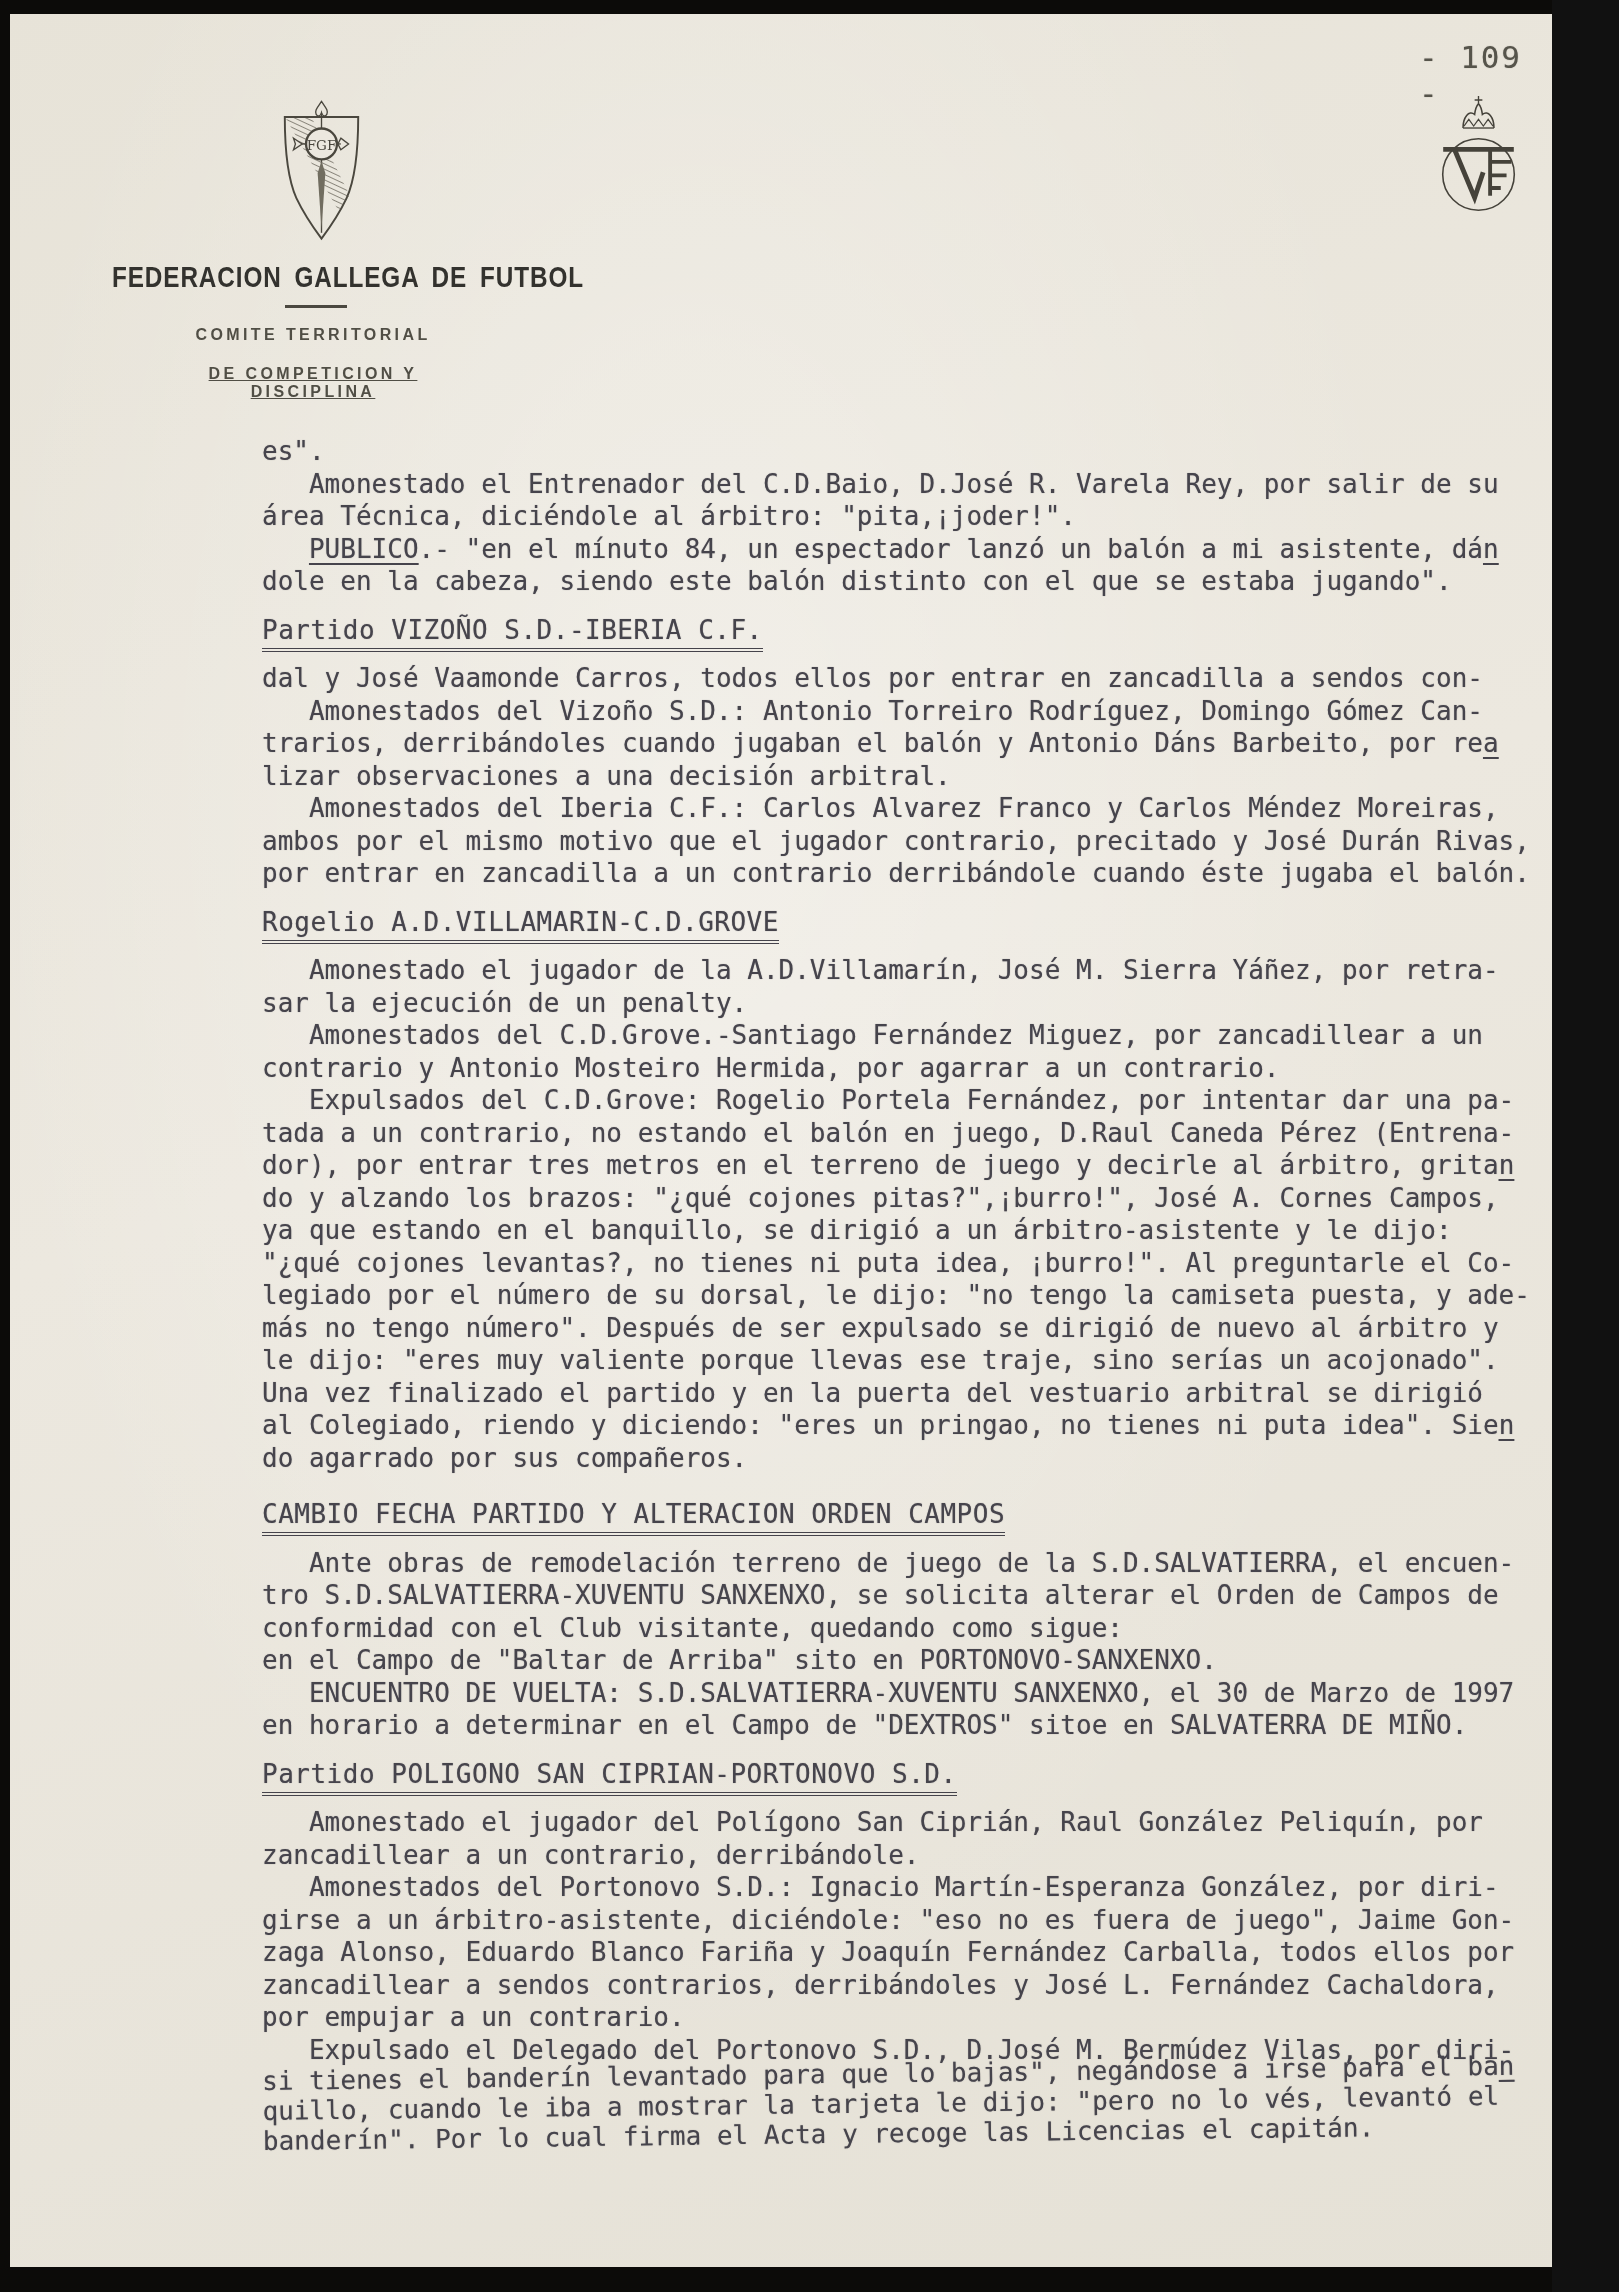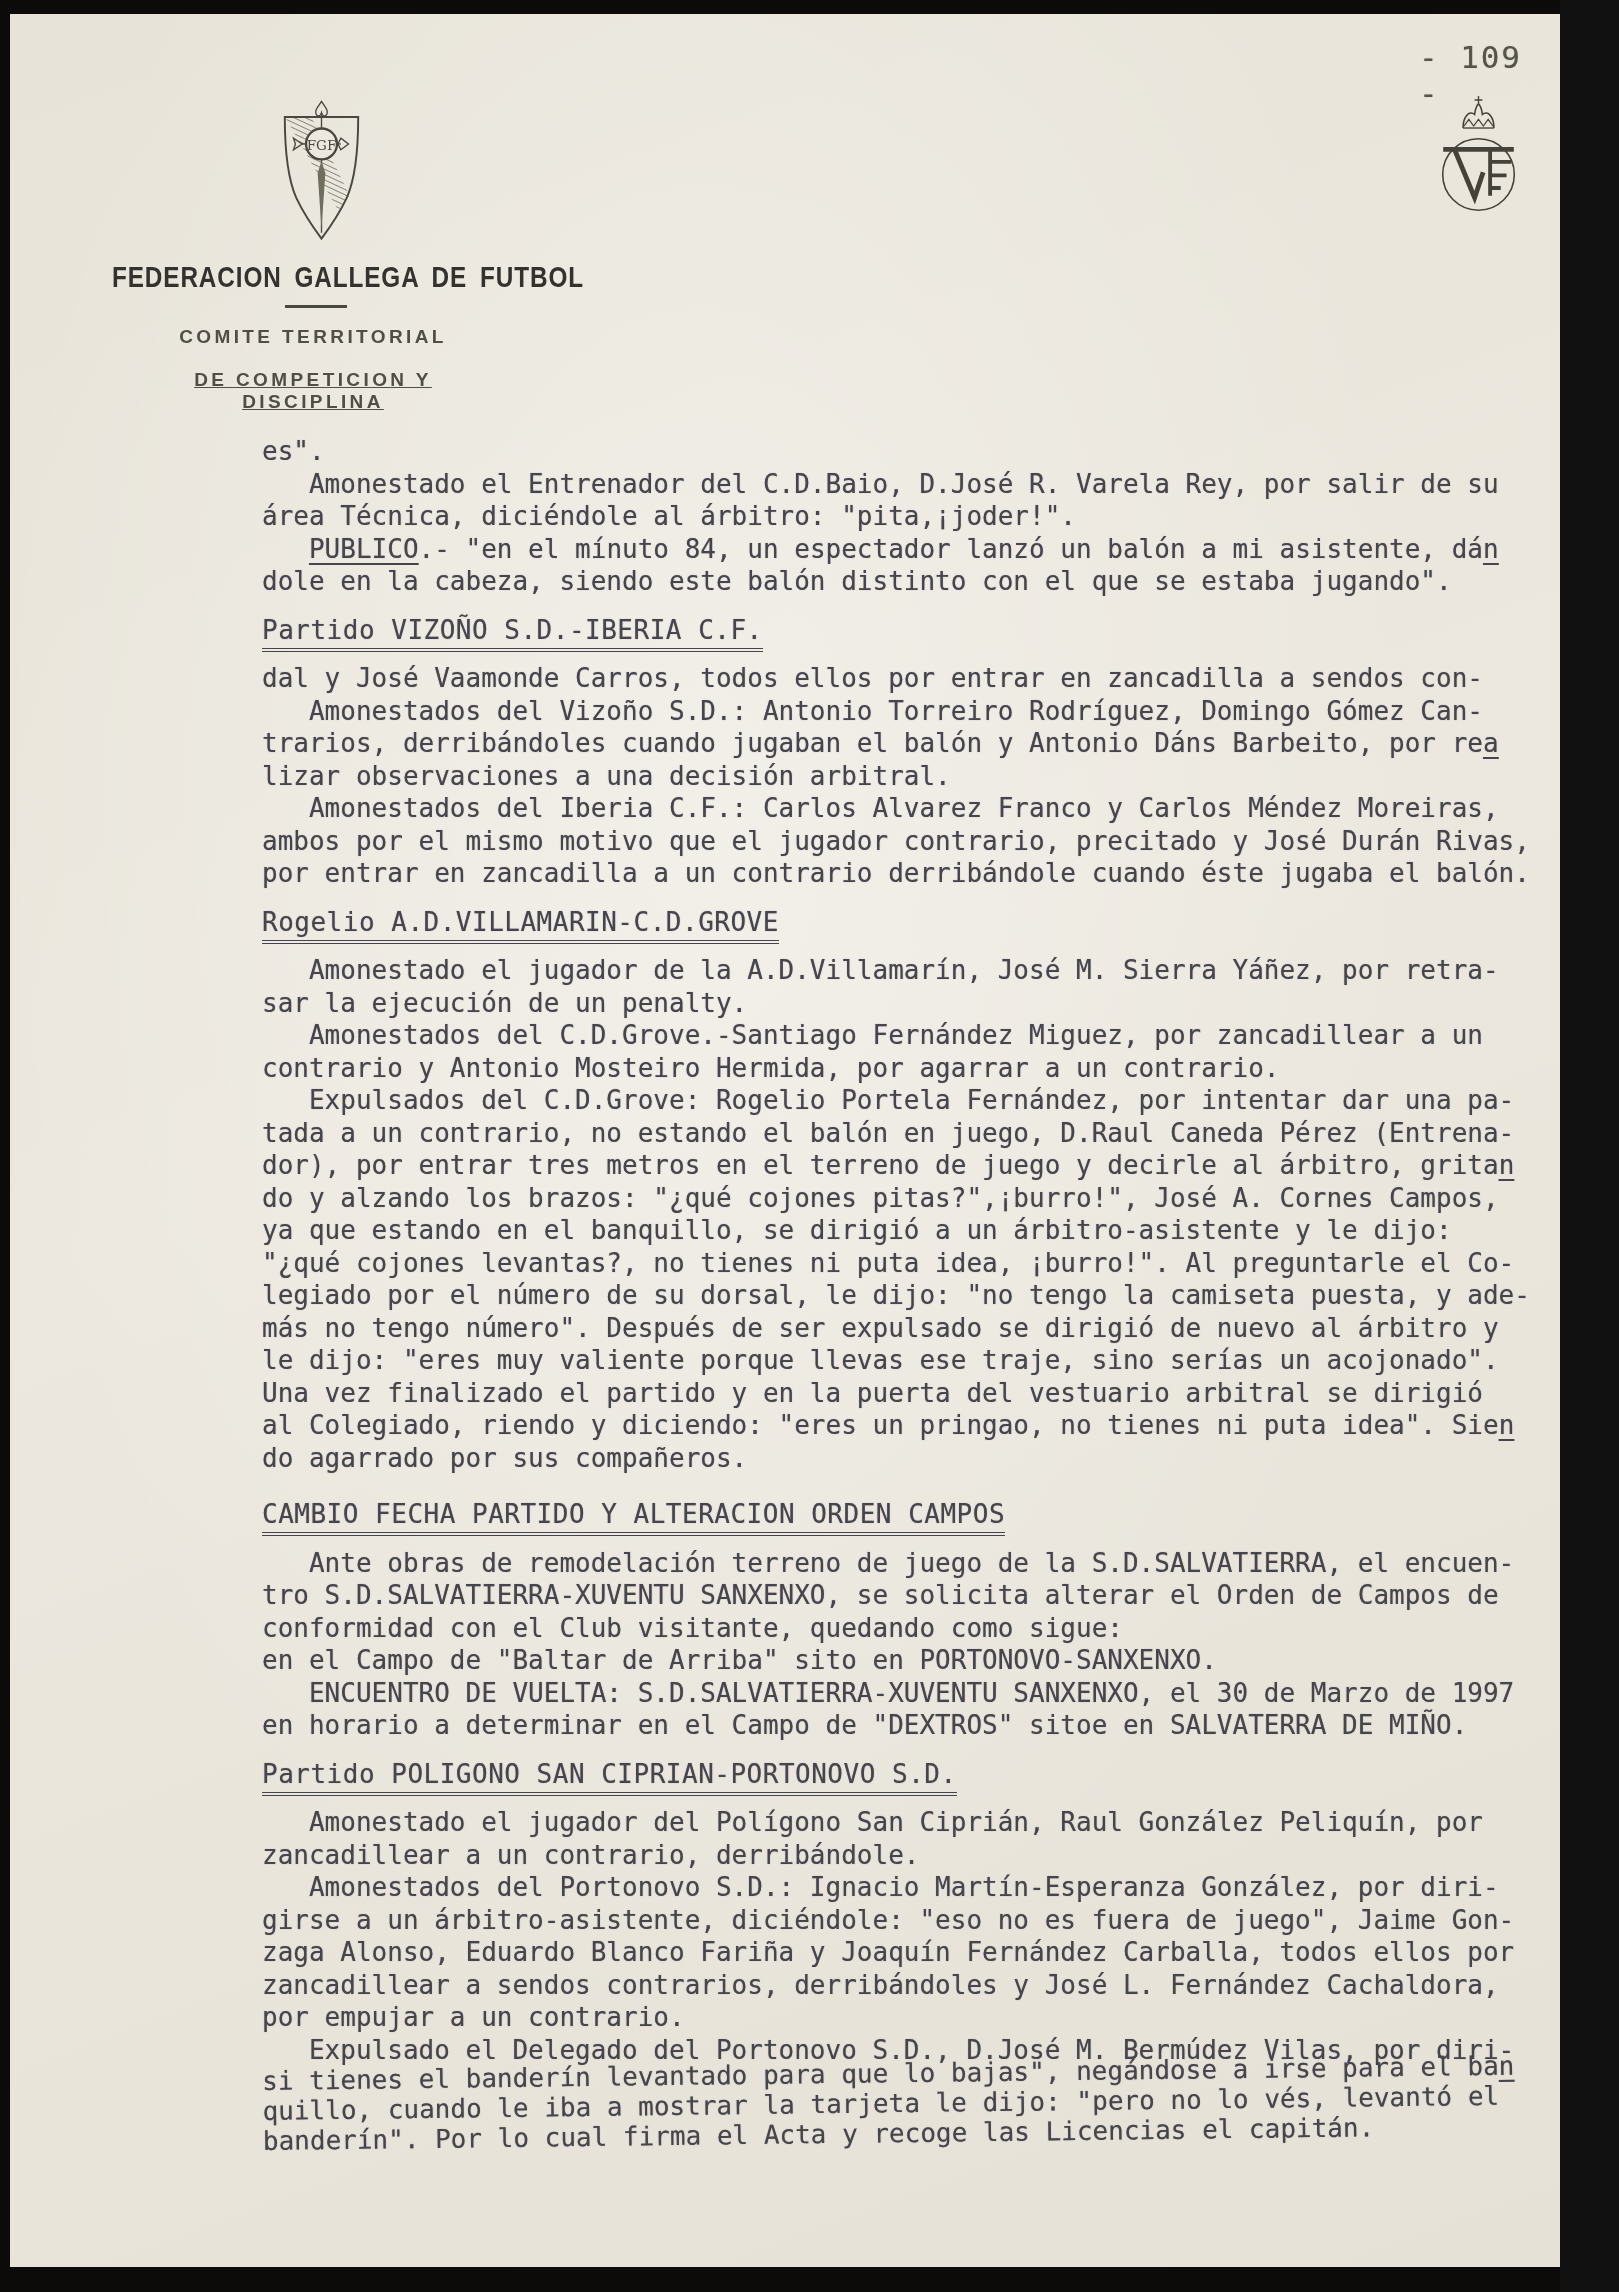--- a/index.html
+++ b/index.html
@@ -2,21 +2,20 @@
 <html><head>
 <meta charset="utf-8">
 <style>
   html,body{margin:0;padding:0;background:#111;}
   .scan{
     position:relative;width:1552px;height:2292px;overflow:hidden;
     background:
       radial-gradient(ellipse at 45% 35%, rgba(255,255,255,.35), rgba(255,255,255,0) 60%),
       linear-gradient(160deg,#e7e3d8 0%, #ece8df 45%, #e5e1d6 100%);
     font-family:"DejaVu Sans Mono",monospace;
-    padding-left:8px;
   }
   .edge-top{position:absolute;top:0;left:0;width:100%;height:13.6px;background:#0c0b09;}
   .edge-left{position:absolute;top:0;left:0;width:9.7px;height:100%;background:#0c0b09;}
   .edge-bottom{position:absolute;bottom:0;left:0;width:100%;height:25px;background:#0c0b09;}
   .speck{position:absolute;left:1603px;top:1137px;width:16.5px;height:25px;background:#0c0b09;border-radius:1.9px;}
 
   .page-number{
     position:absolute;left:1419px;top:39px;
     font-size:31px;letter-spacing:1.9px;color:#56544b;
     text-shadow:0 0 1px rgba(86,84,75,.5);
@@ -28,21 +27,21 @@
   .masthead{position:absolute;left:112px;top:260px;width:427px;}
   .org-title{
     margin:0;font-family:"Liberation Sans",sans-serif;font-weight:bold;
     font-size:27px;letter-spacing:1px;word-spacing:5.8px;color:#33322e;white-space:nowrap;
     transform:scale(.9,1.12);transform-origin:left top;
   }
   .title-rule{width:62px;height:3.9px;background:#4b4840;margin:13.6px 0 0 173px;}
   .committee{
     position:relative;left:44px;width:314px;text-align:center;
     font-family:"Liberation Sans",sans-serif;font-weight:bold;
-    font-size:19px;letter-spacing:3.4px;color:#504e45;
+    font-size:16px;letter-spacing:3.4px;color:#504e45;
   }
   .committee.l1{margin-top:17.5px;}
   .committee.l2{margin-top:21px;text-decoration:underline;}
 
   .doc{
     position:absolute;left:262px;top:435px;width:1325px;
     font-size:26px;line-height:32.5px;color:#46444c;
     text-shadow:0 0 1px rgba(70,68,76,.5);
   }
   .para{margin:0;}

